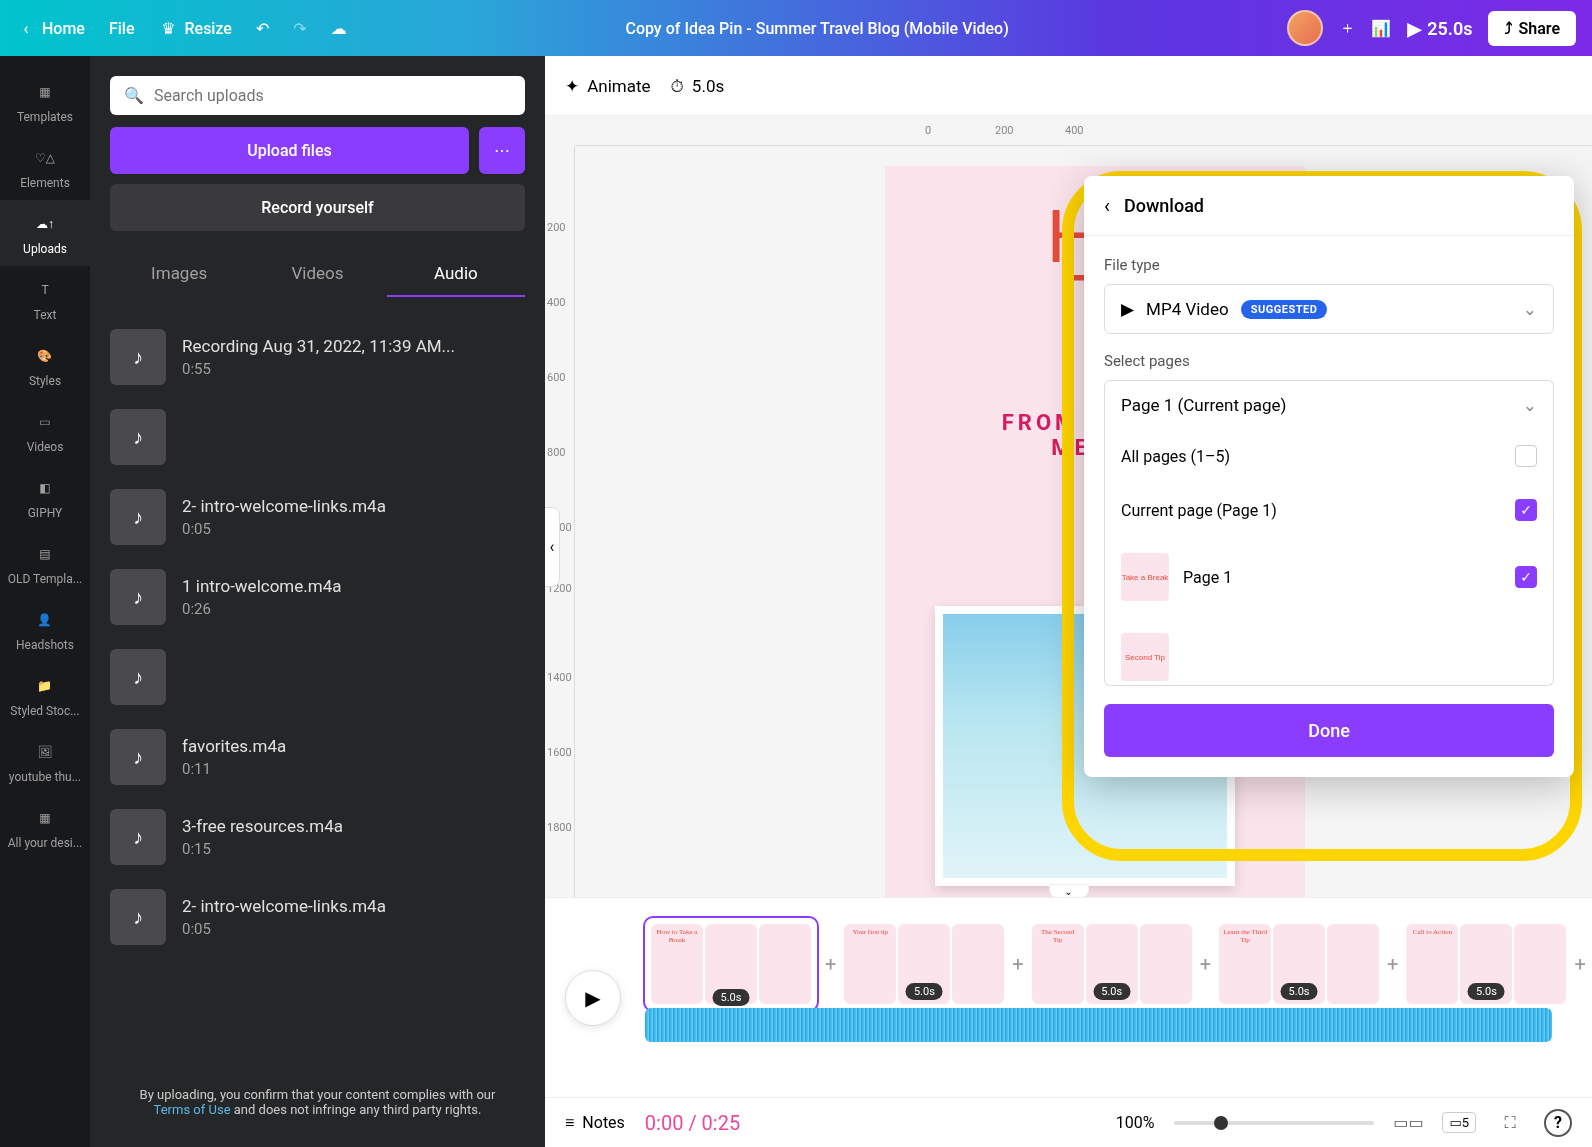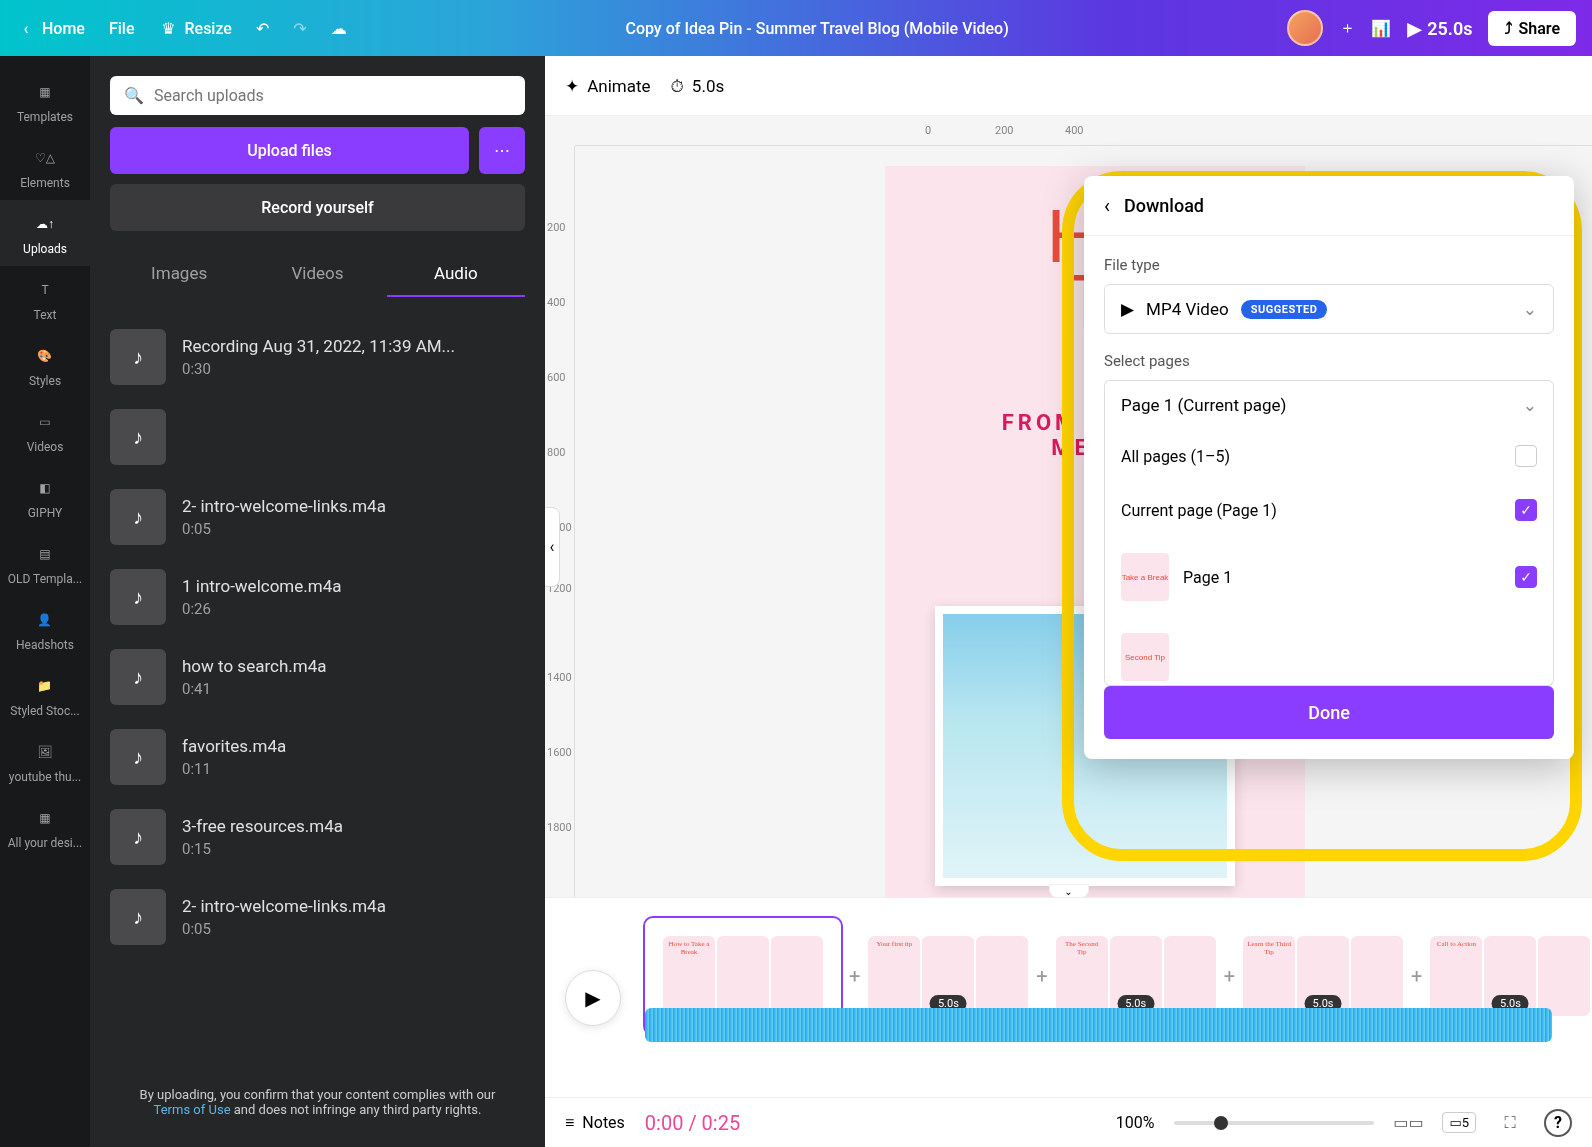--- a/index.html
+++ b/index.html
@@ -58,28 +58,28 @@
 .dlg-select{width:100%;border:1px solid #ddd;border-radius:6px;padding:14px 16px;display:flex;align-items:center;gap:12px;font-size:17px;margin-bottom:18px;cursor:pointer;position:relative}
 .suggested-badge{background:#2563eb;color:#fff;font-size:11px;font-weight:700;padding:3px 10px;border-radius:12px;letter-spacing:0.5px}
 .chev{margin-left:auto;color:#888}
 .page-opts{border:1px solid #ddd;border-radius:6px;overflow:hidden}
 .page-opt{display:flex;align-items:center;padding:16px;gap:14px;cursor:pointer}
 .page-opt+.page-opt{border-top:none}
 .opt-label{flex:1;font-size:16px}
 .chk{width:22px;height:22px;border:1.5px solid #ccc;border-radius:4px;display:flex;align-items:center;justify-content:center}
 .chk.on{background:#8b3dff;border-color:#8b3dff;color:#fff;font-size:14px}
 .page-thumb{width:48px;height:48px;background:#fce4ec;border-radius:4px;font-size:8px;display:flex;align-items:center;justify-content:center;color:#e74c3c;font-family:Liberation Sans, sans-serif}
-.done-btn{width:100%;background:#8b3dff;color:#fff;padding:16px;border-radius:6px;font-size:18px;font-weight:500;text-align:center;cursor:pointer}
+.done-btn{width:100%;background:#8b3dff;color:#fff;padding:16px;border-radius:6px;font-size:18px;font-weight:500;text-align:center;margin-top:18px;cursor:pointer}
 .timeline-wrap{height:200px;background:#fff;border-top:1px solid #eee;position:relative}
 .tl-collapse{position:absolute;top:-14px;left:50%;transform:translateX(-50%);width:40px;height:14px;background:#fff;border:1px solid #eee;border-radius:0 0 8px 8px;display:flex;align-items:center;justify-content:center;font-size:10px}
 .play-btn{position:absolute;left:20px;top:50%;transform:translateY(-50%);width:56px;height:56px;background:#fff;border:1px solid #ddd;border-radius:50%;display:flex;align-items:center;justify-content:center;box-shadow:0 2px 8px rgba(0,0,0,0.1);cursor:pointer}
 .tl-tracks{position:absolute;left:100px;right:40px;top:20px;display:flex;align-items:center;gap:8px}
 .tl-clip-group{display:flex;gap:2px;position:relative}
 .tl-clip{width:52px;height:80px;background:#fce4ec;border-radius:6px;position:relative;font-size:7px;text-align:center;padding:4px;color:#e74c3c;font-family:cursive}
-.tl-clip-group.sel{outline:2px solid #8b3dff;border-radius:8px;padding:18px}
+.tl-clip-group.sel{outline:2px solid #8b3dff;border-radius:8px;padding:6px}
 .tl-badge{position:absolute;bottom:4px;left:50%;transform:translateX(-50%);background:#333;color:#fff;font-size:11px;padding:2px 8px;border-radius:10px}
 .tl-add{width:28px;height:28px;display:flex;align-items:center;justify-content:center;color:#999;font-size:20px;cursor:pointer}
 .tl-audio{position:absolute;left:100px;right:40px;top:110px;height:34px;background:#40bdf0;border-radius:6px;overflow:hidden}
 .tl-wave{width:100%;height:100%;background:repeating-linear-gradient(90deg,#2a9fd6 0px,#40bdf0 2px,#6dd0f5 4px)}
 .bottombar{height:50px;background:#fff;border-top:1px solid #eee;display:flex;align-items:center;padding:0 20px;gap:20px}
 .bb-notes{display:flex;align-items:center;gap:8px;font-size:16px;cursor:pointer}
 .bb-time{font-size:20px;color:#ec4899}
 .bb-spacer{flex:1}
 .bb-zoom{font-size:16px}
 .bb-slider{width:200px;height:4px;background:#ddd;border-radius:2px;position:relative}
@@ -204,21 +204,21 @@
     <div class="tabs">
       <div class="tab">Images</div>
       <div class="tab">Videos</div>
       <div class="tab active">Audio</div>
     </div>
     <div class="audio-list">
       <div class="audio-item">
           <div class="audio-thumb">♪</div>
           <div class="audio-info">
             <div class="audio-name">Recording Aug 31, 2022, 11:39 AM...</div>
-            <div class="audio-dur">0:30</div>
+            <div class="audio-dur">0:55</div>
           </div>
         </div>
       <div class="audio-item">
           <div class="audio-thumb">♪</div>
         </div>
       <div class="audio-item">
           <div class="audio-thumb">♪</div>
           <div class="audio-info">
             <div class="audio-name">2- intro-welcome-links.m4a</div>
             <div class="audio-dur">0:05</div>
@@ -226,24 +226,20 @@
         </div>
       <div class="audio-item">
           <div class="audio-thumb">♪</div>
           <div class="audio-info">
             <div class="audio-name">1 intro-welcome.m4a</div>
             <div class="audio-dur">0:26</div>
           </div>
         </div>
       <div class="audio-item">
           <div class="audio-thumb">♪</div>
-          <div class="audio-info">
-            <div class="audio-name">how to search.m4a</div>
-            <div class="audio-dur">0:41</div>
-          </div>
         </div>
       <div class="audio-item">
           <div class="audio-thumb">♪</div>
           <div class="audio-info">
             <div class="audio-name">favorites.m4a</div>
             <div class="audio-dur">0:11</div>
           </div>
         </div>
       <div class="audio-item">
           <div class="audio-thumb">♪</div>

